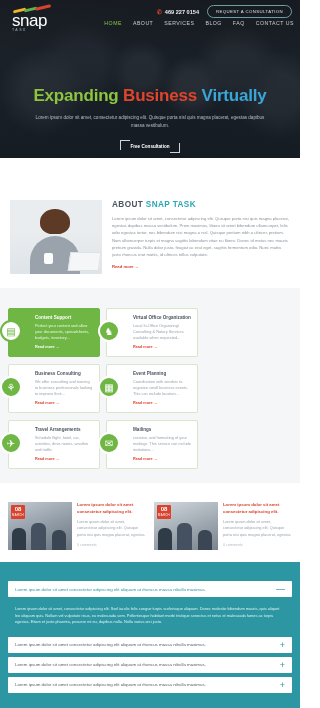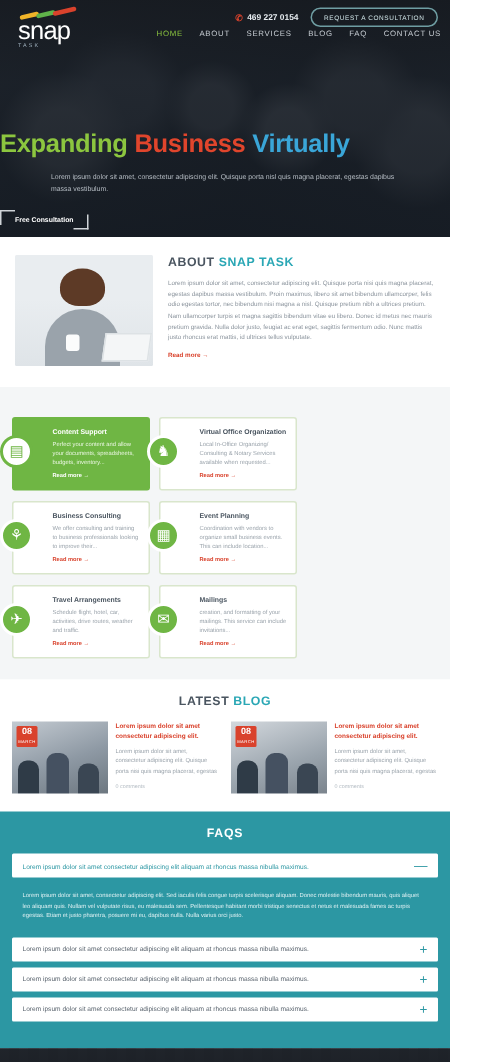--- a/index.html
+++ b/index.html
@@ -46,38 +46,38 @@
   .consult-btn {
     border: 1px solid #6f9ea3; color: #cfe3e6; border-radius: 9px;
     font-size: 4.3px; padding: 3px 8px; letter-spacing: .4px; white-space: nowrap;
   }
   .mainnav {
     position: absolute; right: 6px; top: 20px;
     display: flex; gap: 11px; font-size: 5.2px; letter-spacing: .5px; color: #c8ced4;
   }
   .mainnav .active { color: #8cc63f; }
 
-  .hero-body { position: absolute; top: 86px; left: 0; right: 0; }
+  .hero-body { position: absolute; top: 86px; left: 0; right: 0; text-align: center; }
   .hero-h1 { font-size: 17px; font-weight: bold; letter-spacing: -.2px; }
   .hw-green { color: #8cc63f; } .hw-red { color: #e0452c; } .hw-blue { color: #3aa6d8; }
   .hero-p {
     color: #b6bdc4; font-size: 4.6px; line-height: 8px; margin: 8px auto 0; width: 232px;
   }
   .free-btn {
     display: inline-block; margin-top: 10px; color: #fff; font-size: 4.6px;
     font-weight: bold; padding: 4px 10px; position: relative;
   }
   .free-btn::before, .free-btn::after {
     content: ""; position: absolute; width: 9px; height: 9px; border: 1px solid #cfd4d8;
   }
   .free-btn::before { left: 0; top: 0; border-right: 0; border-bottom: 0; }
   .free-btn::after { right: 0; bottom: 0; border-left: 0; border-top: 0; }
 
   
-  .about { padding: 12px 10px 14px; display: flex; gap: 10px; background: #fff; }
+  .about { padding: 12px 10px 14px; display: flex; gap: 10px; background: #fff; margin-top: 30px; }
   .about-img {
     width: 92px; height: 74px; flex: none; border-radius: 1px;
     background:
       radial-gradient(circle at 46% 30%, #caa189 0 11%, transparent 12%),
       linear-gradient(180deg, #e9edf0 0 40%, #dfe4e8 100%),
       linear-gradient(90deg, #c9ced3, #eef1f3);
     position: relative; overflow: hidden;
   }
   .about-img .torso {
     position: absolute; left: 22%; bottom: 0; width: 54%; height: 52%;
@@ -261,21 +261,20 @@
       <div class="svc">
         <div class="svc-ico">✉</div>
         <div class="svc-t">Mailings</div>
         <div class="svc-d">creation, and formatting of your mailings. This service can include invitations...</div>
         <div class="svc-rm">Read more →</div>
       </div>
     </div>
   </div>
 
   <div class="blog">
-    <div class="sec-h"><span>LATEST </span><span class="accent">BLOG</span></div>
     <div class="blog-grid">
       <div class="post">
         <div class="post-img">
           <div class="f1"></div>
             <div class="f2"></div>
             <div class="f3"></div>
           <div class="date-badge">
             <div class="d">08</div>
             <div class="m">MARCH</div>
           </div>
@@ -299,21 +298,20 @@
         <div>
           <div class="post-t">Lorem ipsum dolor sit amet consectetur adipiscing elit.</div>
           <div class="post-d">Lorem ipsum dolor sit amet, consectetur adipiscing elit. Quisque porta nisi quis magna placerat, egestas</div>
           <div class="post-c">0 comments</div>
         </div>
       </div>
     </div>
   </div>
 
   <div class="faq">
-    <div class="faq-h">FAQS</div>
     <div class="acc">
       <div class="acc-item open">
         <div class="acc-head">
           <span>Lorem ipsum dolor sit amet consectetur adipiscing elit aliquam at rhoncus massa nibulla maximus.</span>
           <span class="acc-sign">—</span>
         </div>
       </div>
       <div class="acc-body">Lorem ipsum dolor sit amet, consectetur adipiscing elit. Sed iaculis felis congue turpis scelerisque aliquam. Donec molestie bibendum mauris, quis aliquet leo aliquam quis. Nullam vel vulputate risus, eu malesuada sem. Pellentesque habitant morbi tristique senectus et netus et malesuada fames ac turpis egestas. Etiam et justo pharetra, posuere mi eu, dapibus nulla. Nulla varius orci justo.</div>
       <div class="acc-item" style="margin-top:4px">
         <div class="acc-head">

